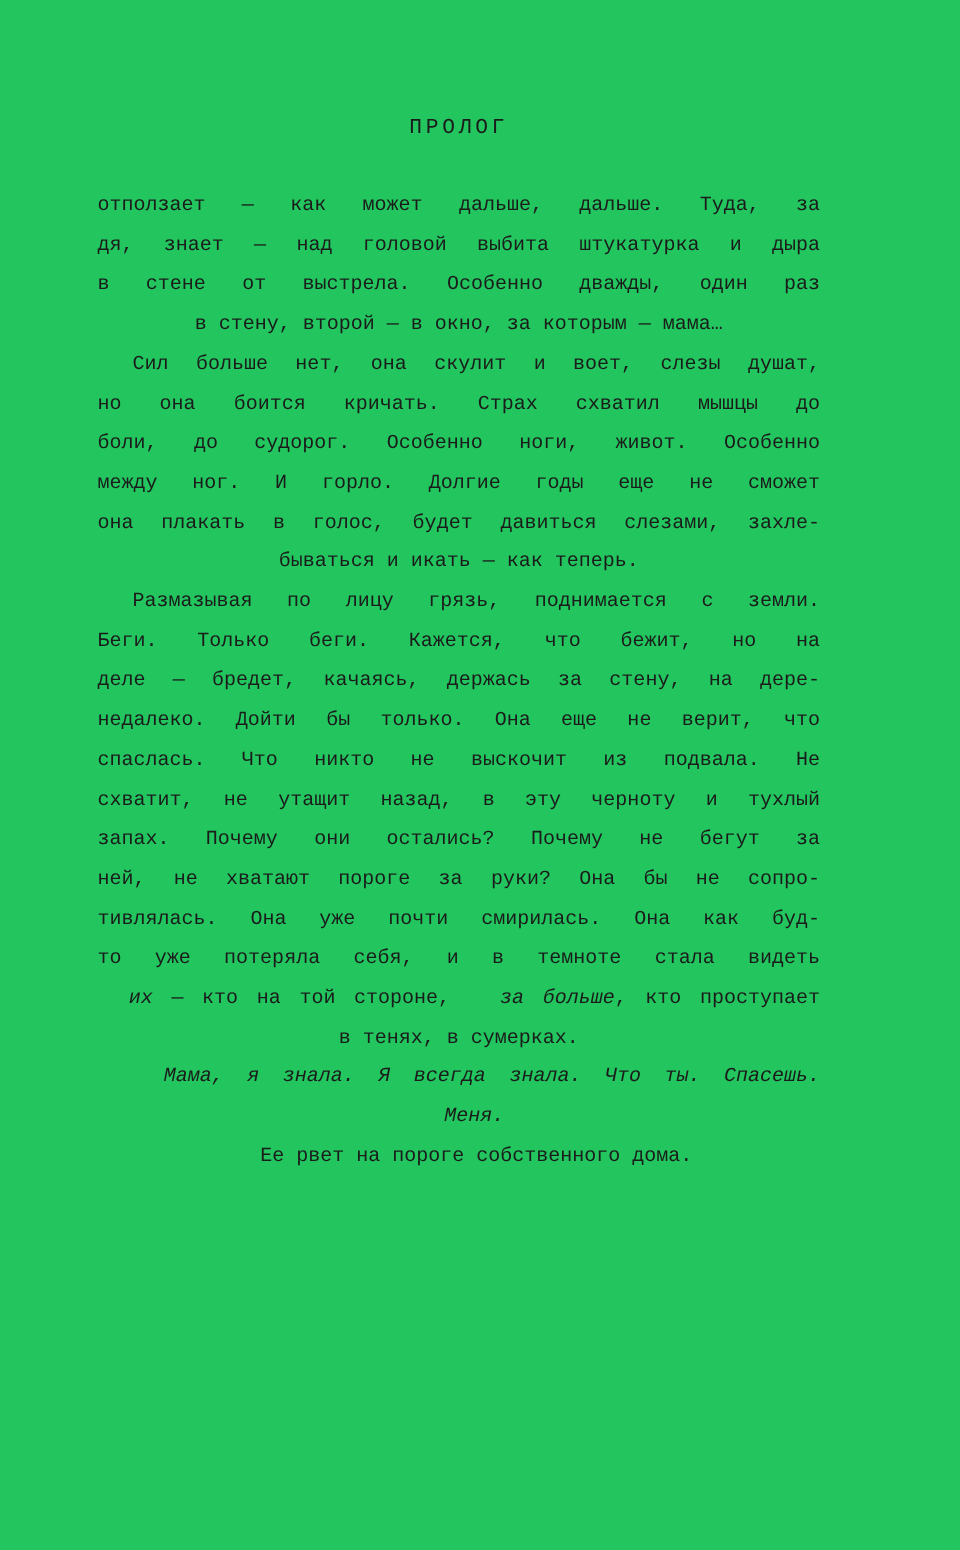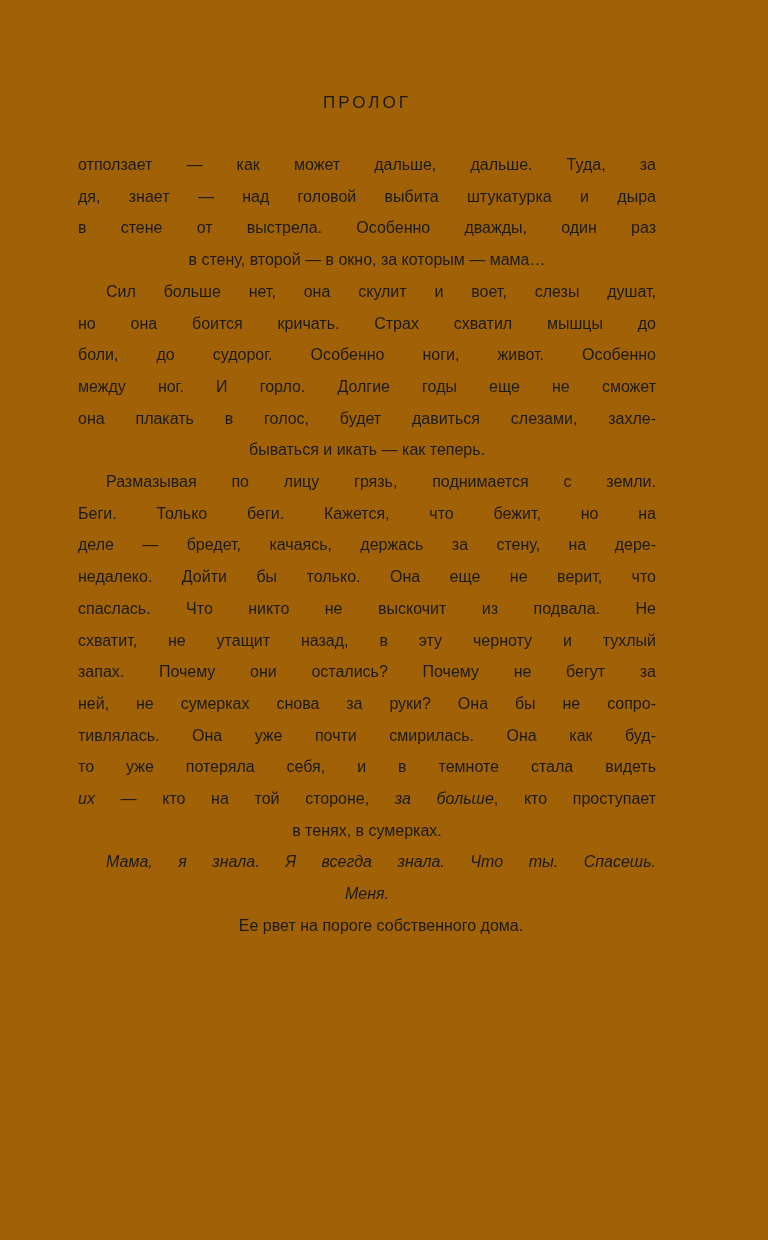--- a/index.html
+++ b/index.html
@@ -4,23 +4,23 @@
 <style>
   html, body {
     margin: 0;
     padding: 0;
     background: #ffffff;
   }
   .page {
     position: relative;
     width: 768px;
     height: 1240px;
-    background: #a16207;
+    background: #22c55e;
     overflow: hidden;
-    font-family: Liberation Sans, sans-serif;
+    font-family: Liberation Mono, monospace;
     color: #1b1b1b;
   }
   .running-head {
     position: absolute;
     top: 93px;
     left: 78px;
     width: 578px;
     text-align: center;
     font-size: 17px;
     letter-spacing: 3px;
@@ -41,20 +41,21 @@
   }
   .ln.just {
     text-align: justify;
     text-align-last: justify;
   }
   .ln.indent {
     text-indent: 28px;
   }
   .ln i {
     font-style: italic;
+    margin-left: 25px;
   }
 </style>
 </head>
 <body>
 
 <div class="page">
   <div class="running-head">ПРОЛОГ</div>
   <div class="content">
       <div class="ln just"><span>отползает — как может дальше, дальше. Туда, за</span></div>
       <div class="ln just"><span>дя, знает — над головой выбита штукатурка и дыра</span></div>
@@ -66,21 +67,21 @@
       <div class="ln just"><span>между ног. И горло. Долгие годы еще не сможет</span></div>
       <div class="ln just"><span>она плакать в голос, будет давиться слезами, захле-</span></div>
       <div class="ln"><span>бываться и икать — как теперь.</span></div>
       <div class="ln just indent"><span>Размазывая по лицу грязь, поднимается с земли.</span></div>
       <div class="ln just"><span>Беги. Только беги. Кажется, что бежит, но на</span></div>
       <div class="ln just"><span>деле — бредет, качаясь, держась за стену, на дере-</span></div>
       <div class="ln just"><span>недалеко. Дойти бы только. Она еще не верит, что</span></div>
       <div class="ln just"><span>спаслась. Что никто не выскочит из подвала. Не</span></div>
       <div class="ln just"><span>схватит, не утащит назад, в эту черноту и тухлый</span></div>
       <div class="ln just"><span>запах. Почему они остались? Почему не бегут за</span></div>
-      <div class="ln just"><span>ней, не сумерках снова за руки? Она бы не сопро-</span></div>
+      <div class="ln just"><span>ней, не хватают пороге за руки? Она бы не сопро-</span></div>
       <div class="ln just"><span>тивлялась. Она уже почти смирилась. Она как буд-</span></div>
       <div class="ln just"><span>то уже потеряла себя, и в темноте стала видеть</span></div>
       <div class="ln just"><i>их</i><span> — кто на той стороне, </span><i>за больше</i><span>, кто проступает</span></div>
       <div class="ln"><span>в тенях, в сумерках.</span></div>
       <div class="ln just indent"><i>Мама, я знала. Я всегда знала. Что ты. Спасешь.</i></div>
       <div class="ln"><i>Меня.</i></div>
       <div class="ln indent"><span>Ее рвет на пороге собственного дома.</span></div>
     </div>
 </div>
 

